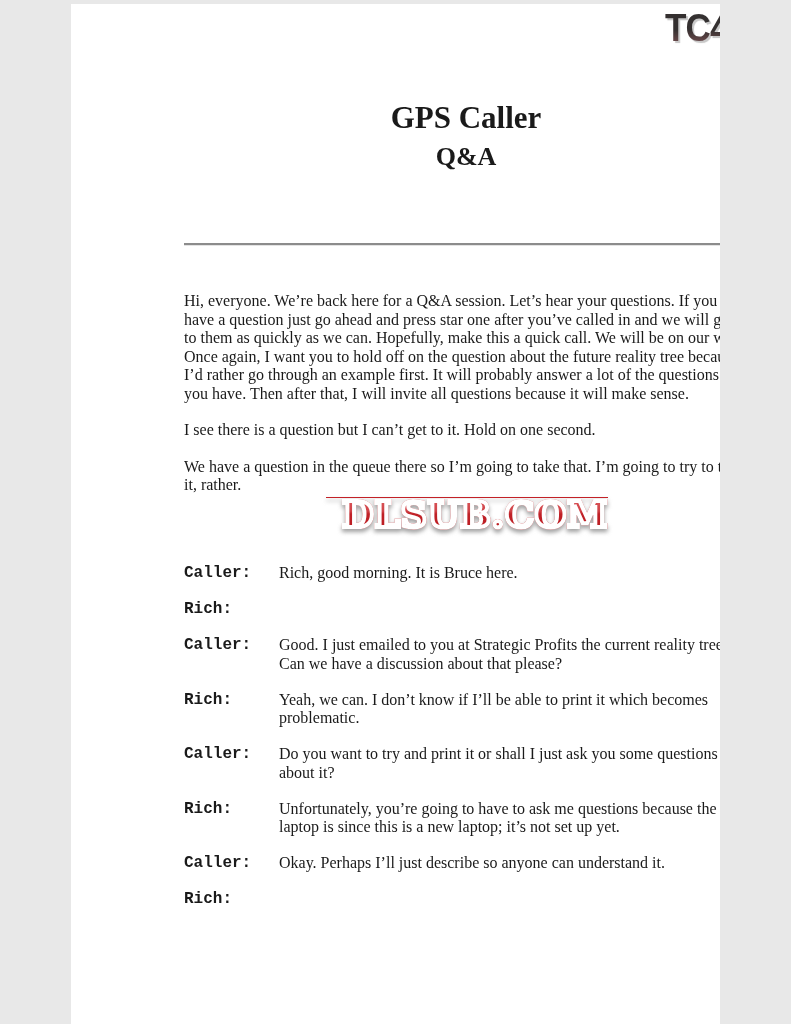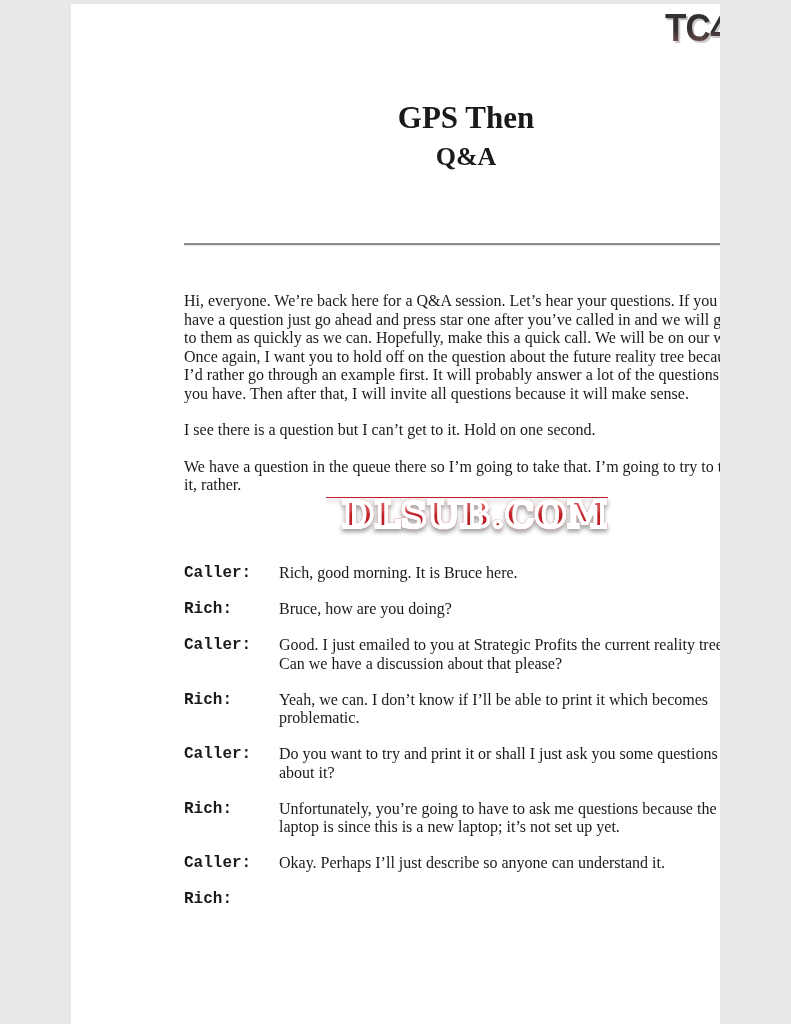--- a/index.html
+++ b/index.html
@@ -103,42 +103,41 @@
   }
 </style>
 </head>
 <body>
 
 <div class="page">
 
   <div class="tc4s">TC4S.net</div>
 
   <div class="title-block">
-    <h1 class="doc-title">GPS Then</h1>
+    <h1 class="doc-title">GPS Caller</h1>
     <h2 class="doc-subtitle">Q&amp;A</h2>
   </div>
 
   <div class="rule"></div>
 
   <div class="body-text">
     <p>Hi, everyone. We’re back here for a Q&amp;A session. Let’s hear your questions. If you have a question just go ahead and press star one after you’ve called in and we will get to them as quickly as we can. Hopefully, make this a quick call. We will be on our way. Once again, I want you to hold off on the question about the future reality tree because I’d rather go through an example first. It will probably answer a lot of the questions that you have. Then after that, I will invite all questions because it will make sense.</p>
     <p>I see there is a question but I can’t get to it. Hold on one second.</p>
     <p>We have a question in the queue there so I’m going to take that. I’m going to try to take it, rather.</p>
   </div>
 
   <div class="dlsub">DLSUB.COM</div>
 
   <div class="dialogue">
     <div class="row">
       <span class="speaker">Caller:</span>
       <span class="line">Rich, good morning. It is Bruce here.</span>
     </div>
     <div class="row">
       <span class="speaker">Rich:</span>
-      <span class="line">Bruce, how are you doing?</span>
     </div>
     <div class="row">
       <span class="speaker">Caller:</span>
       <span class="line">Good. I just emailed to you at Strategic Profits the current reality tree. Can we have a discussion about that please?</span>
     </div>
     <div class="row">
       <span class="speaker">Rich:</span>
       <span class="line">Yeah, we can. I don’t know if I’ll be able to print it which becomes problematic.</span>
     </div>
     <div class="row">

